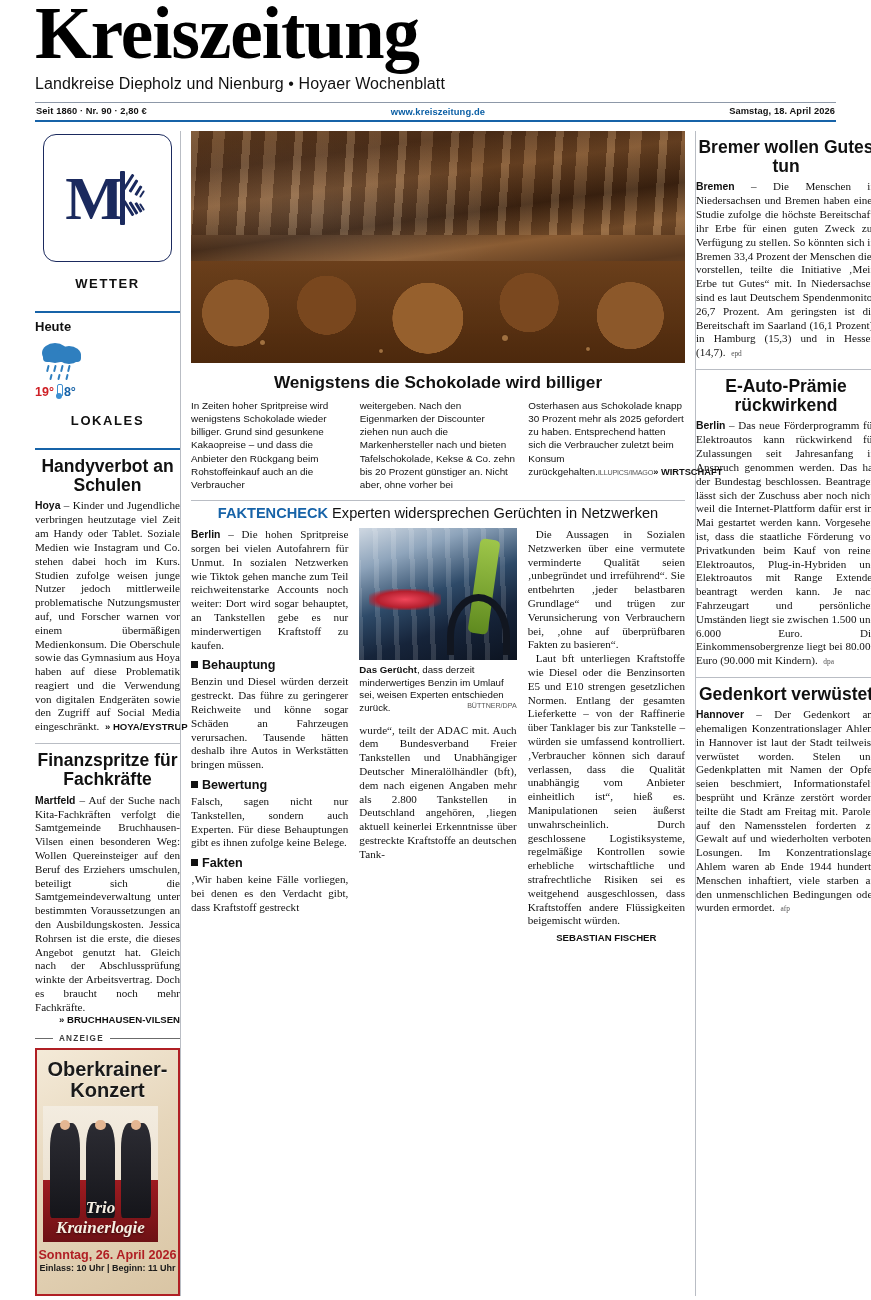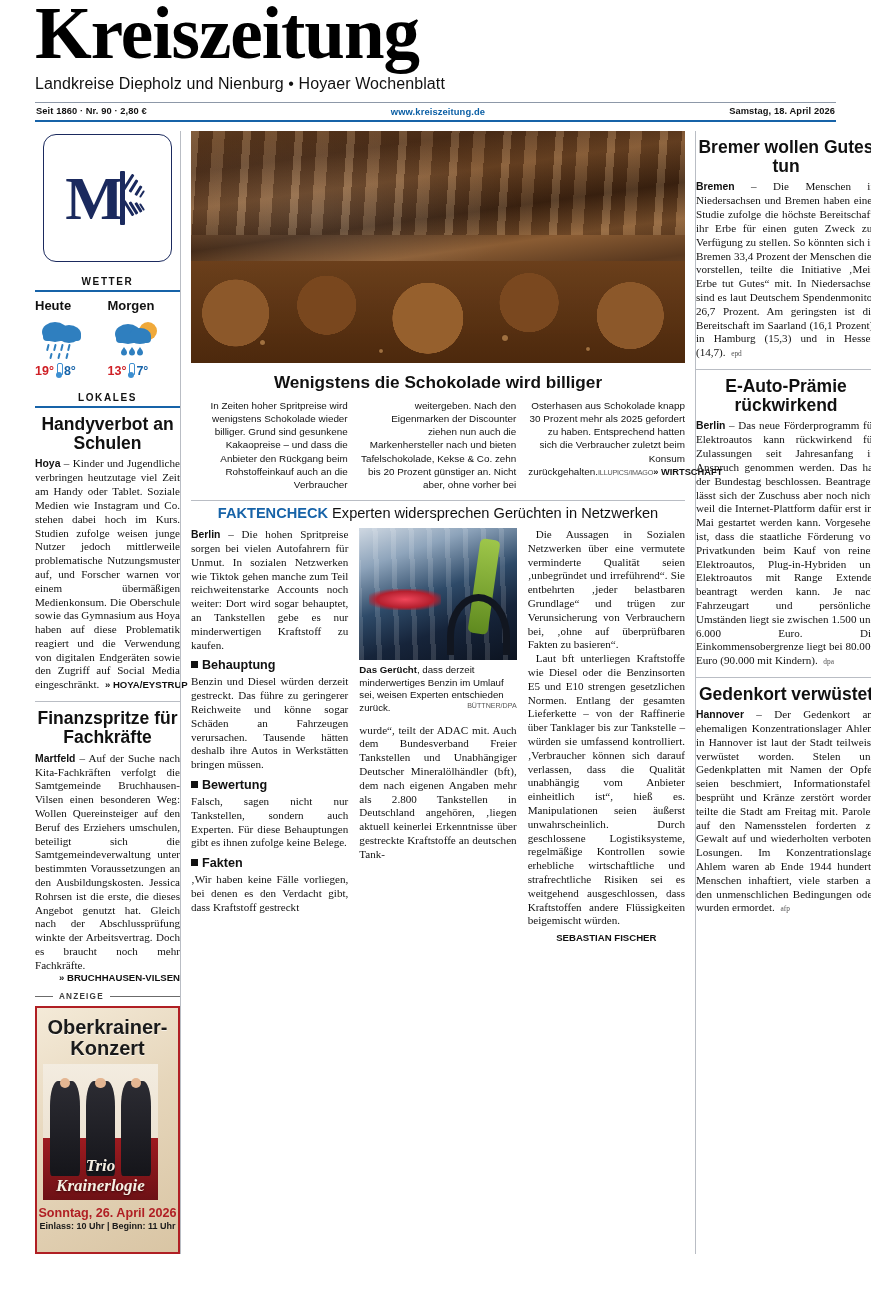--- a/index.html
+++ b/index.html
@@ -70,22 +70,22 @@
     position: relative; width: 30px; height: 58px; margin-left: -2px;
     overflow: hidden;
   }
   .logo-k i {
     position: absolute; display: block; background: #1b2a5e;
     border-radius: 1px;
   }
 
   
   .sec-head {
-    text-align: center; font-weight: 700; font-size: 10px;
-    letter-spacing: 1.6px; margin-top: 14px; padding-bottom: 3px;
+    text-align: center; font-weight: 700; font-size: 13px;
+    letter-spacing: 1.6px; margin-top: 14px; padding-bottom: 20px;
   }
   .sec-head-rule { border-top: 2.2px solid #1763a8; }
   .weather {
     display: flex; margin-top: 6px;
   }
   .wcell { width: 50%; text-align: left; }
   .wday { font-weight: 700; font-size: 13px; }
   .wicon { height: 46px; margin-top: 4px; position: relative; }
   .wtemps { font-size: 12.5px; font-weight: 700; }
   .thi { color: #cf2026; }
@@ -154,21 +154,21 @@
     position:absolute; background:#a0703f; border-radius:50%;
     box-shadow: 0 0 1px rgba(0,0,0,.4);
   }
   .hero-cap-title {
     text-align: center; font-weight: 700; font-size: 17.2px;
     margin: 9px 0 6px 0;
   }
   .cap-3col {
     column-count: 3; column-gap: 12px;
     font-family: "Liberation Sans", sans-serif;
-    font-size: 9.9px; line-height: 1.33; text-align: right;
+    font-size: 9.9px; line-height: 1.33; text-align: left;
   }
   .cap-3col .credit { font-size: 7.2px; color: #555; letter-spacing: -0.2px;}
   .cap-3col .ref { font-size: 9.3px; }
 
   
   .big-head {
     text-align: center; font-weight: 700; font-size: 33px;
     letter-spacing: -0.6px; margin-top: 12px; color: #1a1412;
   }
   .big-sub {
@@ -332,39 +332,20 @@
                 <rect x="15" y="36" width="2" height="6" rx="1" transform="rotate(14 16 39)"></rect>
                 <rect x="23" y="36" width="2" height="6" rx="1" transform="rotate(14 24 39)"></rect>
                 <rect x="31" y="36" width="2" height="6" rx="1" transform="rotate(14 32 39)"></rect>
               </g>
             </svg>
           </div>
           <div class="wtemps">
             <span class="thi">19°</span><span class="thermo"></span><span class="tlo">8°</span>
           </div>
         </div>
-        <div class="wcell">
-          <div class="wday">Morgen</div>
-          <div class="wicon">
-            <svg width="56" height="46" viewBox="0 0 56 46">
-              <circle cx="40" cy="14" r="9" fill="#f0a93a"></circle>
-              <ellipse cx="20" cy="17" rx="13" ry="10" fill="#2f7fbf"></ellipse>
-              <ellipse cx="32" cy="19" rx="11" ry="8" fill="#2f7fbf"></ellipse>
-              <rect x="8" y="17" width="35" height="9" rx="4" fill="#2f7fbf"></rect>
-              <g fill="#2f7fbf">
-                <path d="M16 30c2 3 3 4 3 5.5a3 3 0 0 1-6 0C13 34 14 33 16 30z"></path>
-                <path d="M24 30c2 3 3 4 3 5.5a3 3 0 0 1-6 0C21 34 22 33 24 30z"></path>
-                <path d="M32 30c2 3 3 4 3 5.5a3 3 0 0 1-6 0C29 34 30 33 32 30z"></path>
-              </g>
-            </svg>
-          </div>
-          <div class="wtemps">
-            <span class="thi">13°</span><span class="thermo"></span><span class="tlo">7°</span>
-          </div>
-        </div>
       </div>
 
       <div class="sec-head">LOKALES</div>
       <div class="sec-head-rule"></div>
 
       <div>
         <div class="art-title">Handyverbot an Schulen</div>
         <p class="body-serif"><b class="place">Hoya</b><span> – Kinder und Jugendliche verbringen heutzutage viel Zeit am Handy oder Tablet. Soziale Medien wie Instagram und Co. stehen dabei hoch im Kurs. Studien zufolge weisen junge Nutzer jedoch mittlerweile problematische Nutzungsmuster auf, und Forscher warnen vor einem übermäßigen Medienkonsum. Die Oberschule sowie das Gymnasium aus Hoya haben auf diese Problematik reagiert und die Verwendung von digitalen Endgeräten sowie den Zugriff auf Social Media eingeschränkt.&nbsp;&nbsp;</span><span class="ref">» HOYA/EYSTRUP</span></p>
       </div>
 

